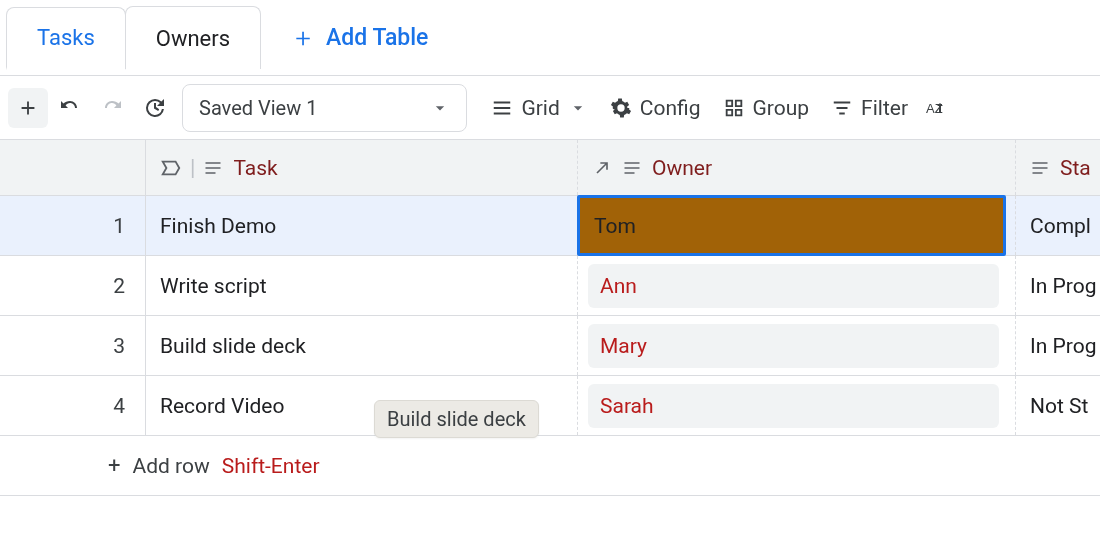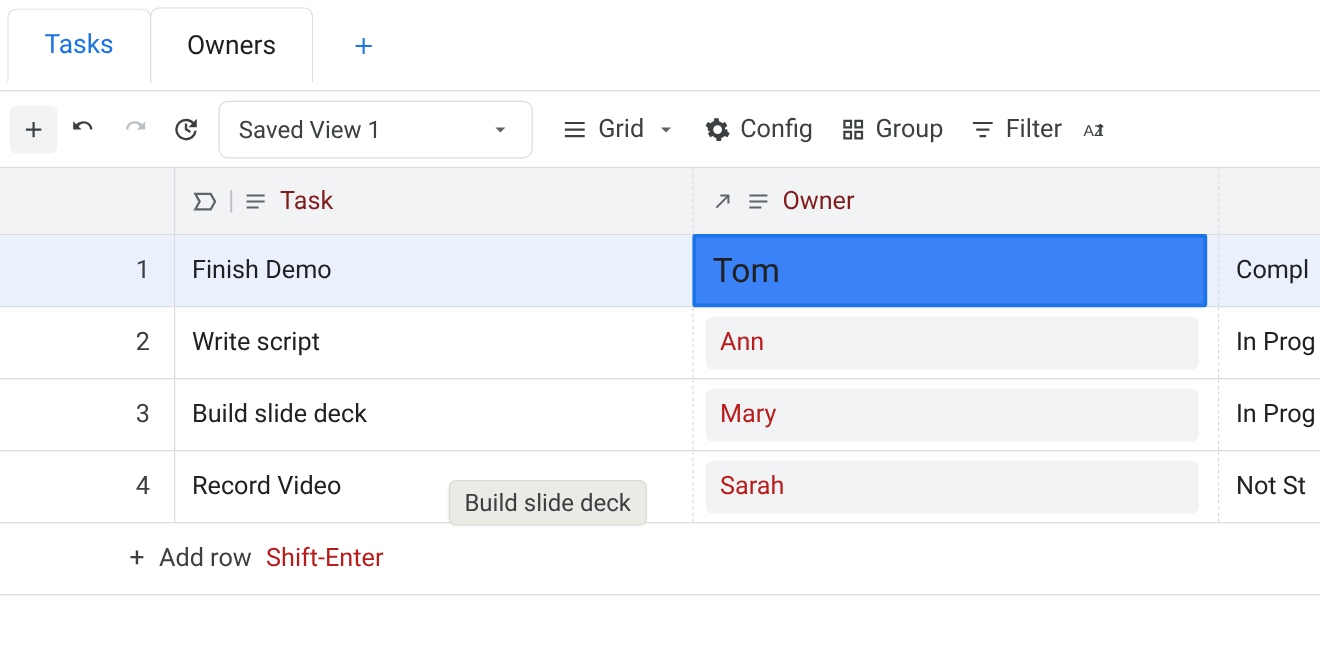--- a/index.html
+++ b/index.html
@@ -10,57 +10,58 @@
     .tab{height:63px;display:flex;align-items:center;padding:0 30px;border:1px solid #dadce0;border-bottom:none;border-radius:8px 8px 0 0;margin-right:-1px;cursor:pointer;font-size:22px}
     .tab.active{color:#1a73e8;border-bottom:3px solid #fff;margin-bottom:-1px;background:#fff}
     .add-table{display:flex;align-items:center;gap:10px;color:#1a73e8;font-size:23px;font-weight:500;margin-left:30px;cursor:pointer;height:63px}
     .plus-glyph{font-size:26px;font-weight:400}
 
     
     .toolbar{display:flex;align-items:center;height:64px;padding:0 8px;border-bottom:1px solid #dadce0;gap:2px;font-size:20px;color:#3c4043}
     .tbtn{width:40px;height:40px;display:flex;align-items:center;justify-content:center;border-radius:6px;cursor:pointer;color:#3c4043}
     .tbtn.plus{background:#f1f3f4}
     .tbtn.redo{color:#bdc1c6}
-    .view-select{display:flex;align-items:center;height:48px;border:1px solid #dadce0;border-radius:8px;padding:0 16px;margin-left:6px;gap:90px;cursor:pointer}
+    .view-select{display:flex;align-items:center;height:48px;border:1px solid #dadce0;border-radius:8px;padding:0 16px;margin-left:6px;gap:113px;cursor:pointer}
     .view-select .caret{color:#5f6368}
     .tool-item{display:flex;align-items:center;gap:8px;margin-left:20px;cursor:pointer;color:#3c4043}
     .tool-item .lbl{font-size:21px}
     .tool-item.first{margin-left:22px}
     .caret-svg{width:20px;height:20px}
     .hrow{display:flex;height:56px;background:#f1f3f4;border-bottom:1px solid #dadce0}
     .row{display:flex;height:60px;border-bottom:1px solid #dadce0;align-items:center}
     .row.selected{background:#eaf1fd}
     .cell{display:flex;align-items:center;height:100%}
     .numcol{width:146px;justify-content:flex-end;padding-right:20px;font-size:21px;color:#3c4043;border-right:1px solid #dadce0}
     .numcol.h{border-right:1px solid #dadce0}
     .taskcol{width:432px;padding-left:14px;gap:10px;border-right:1px dashed #dadce0}
     .taskcol.h{gap:10px}
     .ownercol{width:438px;padding-left:14px;gap:10px;border-right:1px dashed #dadce0;position:relative}
     .statuscol{flex:1;padding-left:14px;gap:10px}
     .hlabel{font-size:21px;color:#7f1d1d}
 
     .owner-pill{background:#f1f3f4;border-radius:6px;padding:6px 12px;font-size:21px;color:#b91c1c;margin:4px 8px 4px 2px;width:calc(100% - 18px);height:44px;display:flex;align-items:center}
-    .owner-cell-selected{border:3px solid #1a73e8;border-radius:2px;margin:-1px 3px -1px -1px;width:calc(100% - 8px);height:61px;display:flex;align-items:center;padding-left:14px;font-size:28px;background:#3b82f6}
+    .owner-cell-selected{border:3px solid #1a73e8;border-radius:2px;margin:-1px 3px -1px -1px;width:calc(100% - 8px);height:61px;display:flex;align-items:center;padding-left:14px;font-size:21px;background:#a16207}
 
     .tooltip{position:absolute;left:374px;top:400px;background:#eceae5;border:1px solid #dcdad4;border-radius:6px;padding:6px 12px;font-size:20px;color:#3c4043;box-shadow:0 1px 2px rgba(0,0,0,.05);z-index:5}
 
     .addrow{display:flex;align-items:center;height:60px;padding-left:108px;gap:12px;font-size:21px;color:#3c4043;border-bottom:1px solid #dadce0}
     .addrow .hint{color:#b91c1c}
 
     svg{display:block}
     .ico{color:#5f6368}
   </style>
 </head>
 <body>
 
 <div class="tabs">
   <div class="tab active">Tasks</div>
   <div class="tab">Owners</div>
   <div class="add-table">
     <span class="plus-glyph">＋</span>
+    <span>Add Table</span>
   </div>
 </div>
 
 <div class="toolbar">
   <div class="tbtn plus">
     <svg width="22" height="22" viewBox="0 0 24 24">
         <path fill="#3c4043" d="M11 5h2v6h6v2h-6v6h-2v-6H5v-2h6z"></path>
       </svg>
   </div>
   <div class="tbtn">
@@ -138,20 +139,26 @@
   </div>
   <div class="cell ownercol h">
     <svg width="20" height="20" viewBox="0 0 24 24">
         <path fill="none" stroke="#5f6368" stroke-width="2" d="M6 18L18 6M10 6h8v8"></path>
       </svg>
     <svg width="20" height="20" viewBox="0 0 24 24">
         <path fill="#5f6368" d="M3 5h18v2H3zm0 6h18v2H3zm0 6h12v2H3z"></path>
       </svg>
     <span class="hlabel">Owner</span>
   </div>
+  <div class="cell statuscol h">
+    <svg width="20" height="20" viewBox="0 0 24 24">
+        <path fill="#5f6368" d="M3 5h18v2H3zm0 6h18v2H3zm0 6h12v2H3z"></path>
+      </svg>
+    <span class="hlabel">Sta</span>
+  </div>
 </div>
 
 <div class="row selected">
   <div class="cell numcol">1</div>
   <div class="cell taskcol">Finish Demo</div>
   <div class="cell ownercol" style="padding:0">
     <div class="owner-cell-selected">Tom</div>
   </div>
   <div class="cell statuscol">Compl</div>
 </div>

